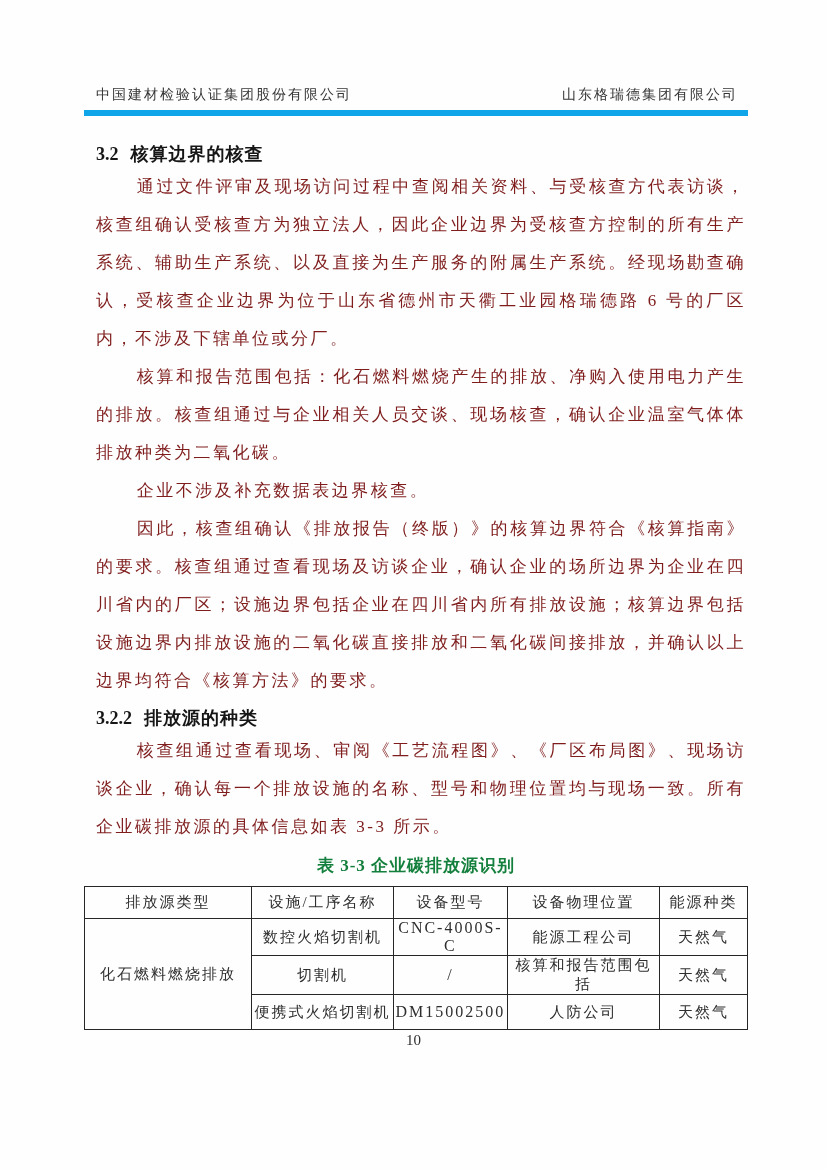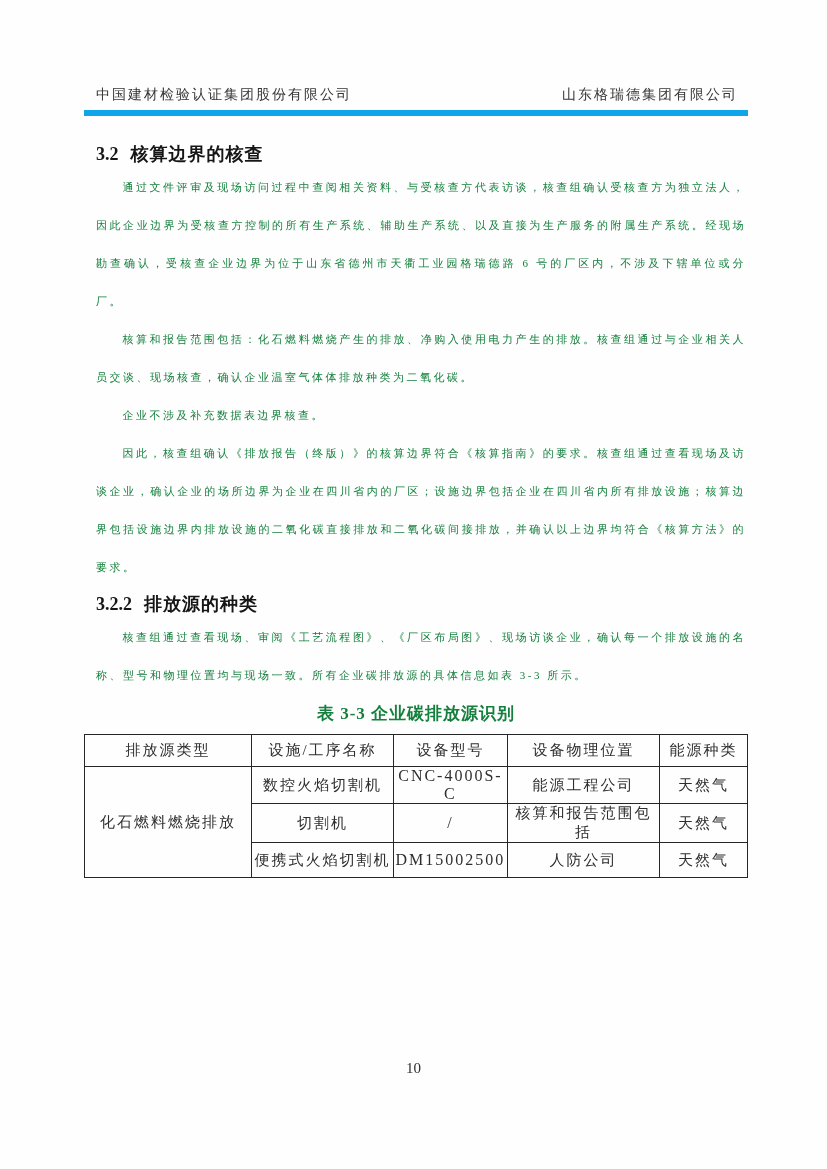--- a/index.html
+++ b/index.html
@@ -39,27 +39,27 @@
     font-weight: bold;
     color: #161616;
     letter-spacing: 1px;
   }
   .h-sec .num { font-family: "Liberation Serif", serif; margin-right: 12px; letter-spacing: 0; }
   .h-sub { margin-top: 16px; }
   .h-322 { margin-top: 6px; }
   
   .body-text { padding: 2px 2px 0 12px; }
   .para {
-    font-size: 11px;
+    font-size: 17px;
     line-height: 38px;
     letter-spacing: 2.5px;
     text-align: justify;
     text-align-last: left;
     text-indent: 2.4em;
-    color: #15803d;
+    color: #7f1d1d;
   }
   
   .tbl-caption {
     margin-top: 8px;
     text-align: center;
     font-size: 17px;
     font-weight: bold;
     letter-spacing: 1px;
     color: #15803d;
   }
@@ -79,21 +79,21 @@
     font-weight: normal;
     padding: 0 1px;
   }
   table.src-table th { height: 32px; }
   table.src-table td { height: 35px; }
   td.latin, .latin { font-family: "Liberation Serif", serif; letter-spacing: 0.5px; font-size: 16px; }
   
   .doc-footer {
     position: absolute;
     left: 0; right: 0;
-    top: 1060px;
+    top: 1032px;
     text-align: center;
     font-size: 15px;
     color: #2e2e2e;
   }
 </style>
 </head>
 <body>
 
 <div class="page">
   <div class="content">

